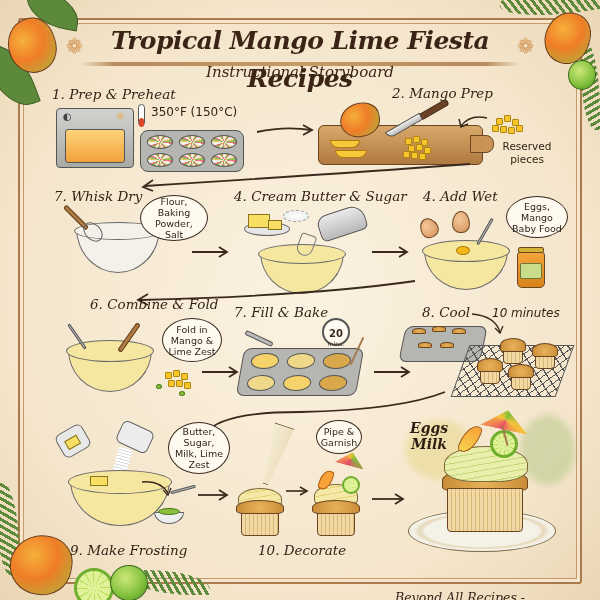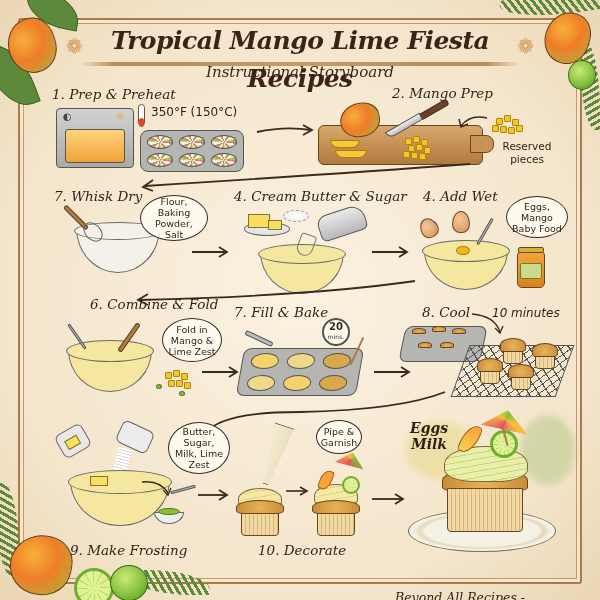--- a/index.html
+++ b/index.html
@@ -276,21 +276,21 @@
     <div class="zest" style="left:179px;top:391px;width:6px;height:5px;"></div>
   </div>
   <svg class="arrow" style="left:200px;top:365px;" width="40" height="14">
       <path d="M2 7 L36 7" stroke="#3a2a1e" stroke-width="1.8"></path>
       <path d="M29 2 L37 7 L29 12" stroke="#3a2a1e" stroke-width="1.8" fill="none"></path>
     </svg>
 
   <div>
     <div class="step-label" style="left:234px;top:304px;">7. Fill &amp; Bake</div>
     <div class="timer" style="left:322px;top:318px;width:28px;height:28px;">
-      <div style="font-size:10px;font-weight:bold;line-height:12px;margin-top:1px;text-align:center;">20</div>
+      <div style="font-size:10px;font-weight:bold;line-height:12px;margin-top:8px;text-align:center;">20</div>
       <div style="font-size:6px;line-height:7px;">mins.</div>
     </div>
     <div class="spoon" style="left:244px;top:336px;width:30px;height:5px;transform:rotate(25deg);"></div>
     <div class="tin" style="left:240px;top:348px;width:120px;height:48px;transform:skewX(-10deg);">
       <div class="cup-liner" style="left:8px;top:4px;width:28px;height:16px;background:#f6d26a;"></div>
       <div class="cup-liner" style="left:44px;top:4px;width:28px;height:16px;background:#f0d88a;"></div>
       <div class="cup-liner" style="left:80px;top:4px;width:28px;height:16px;background:#d9a84a;"></div>
       <div class="cup-liner" style="left:8px;top:26px;width:28px;height:16px;background:#f0d88a;"></div>
       <div class="cup-liner" style="left:44px;top:26px;width:28px;height:16px;background:#f6d26a;"></div>
       <div class="cup-liner" style="left:80px;top:26px;width:28px;height:16px;background:#d9a84a;"></div>

